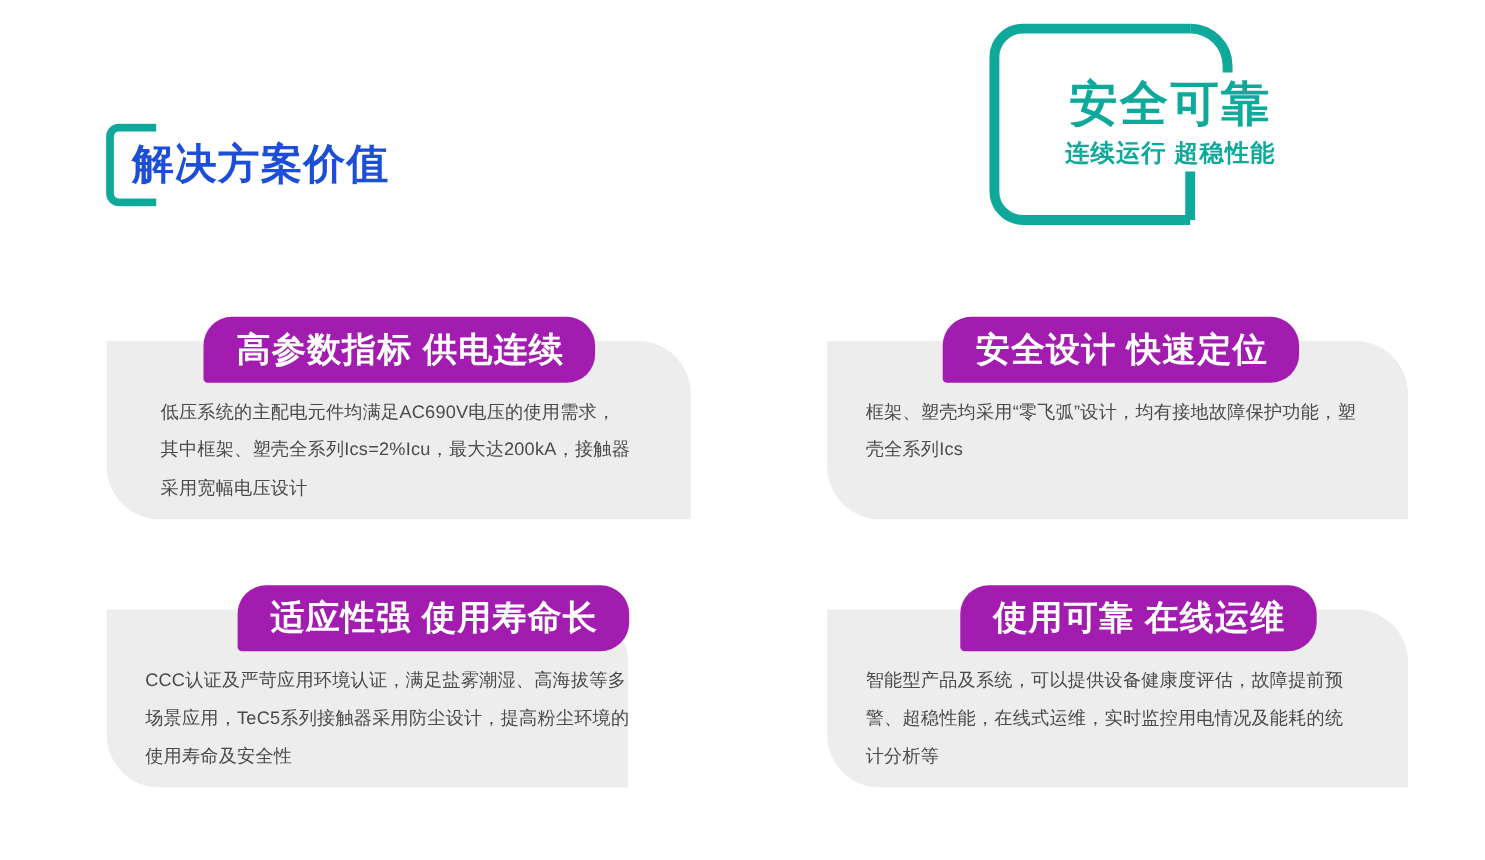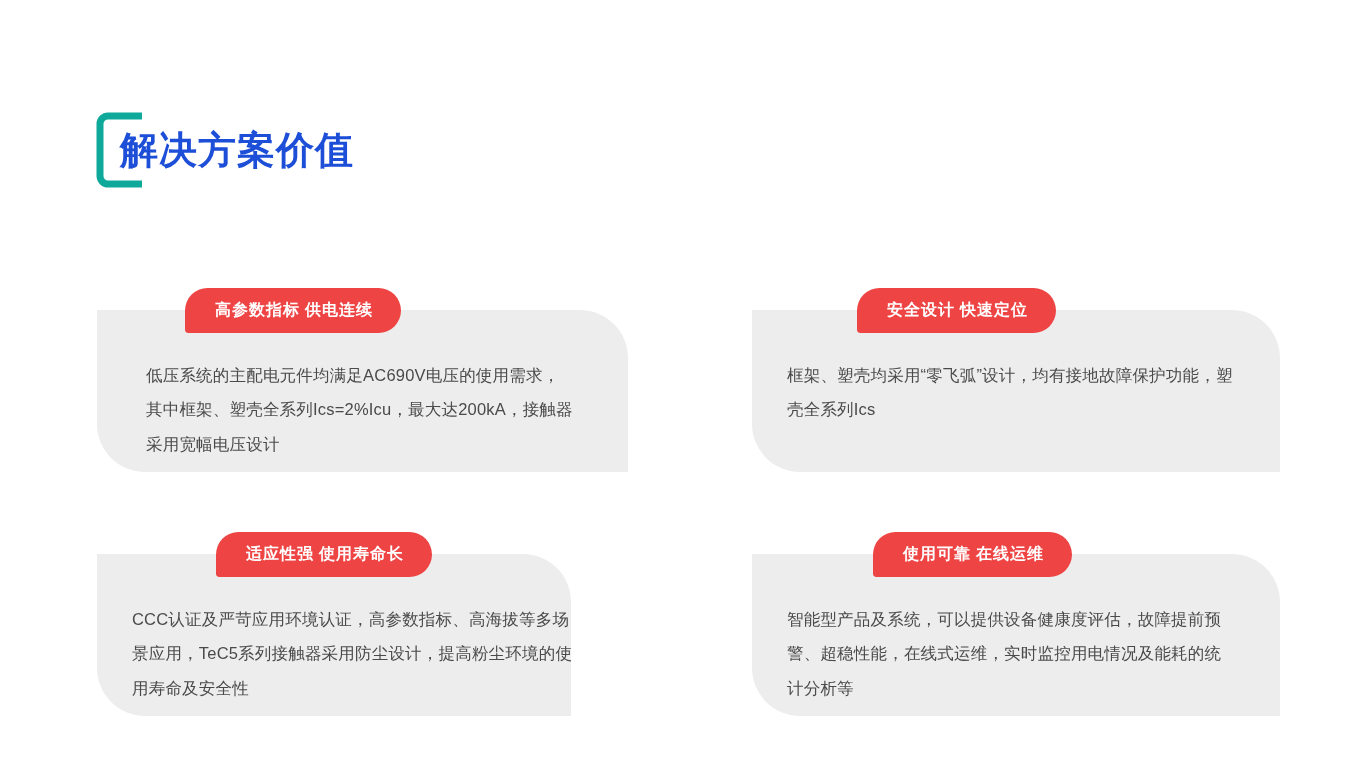--- a/index.html
+++ b/index.html
@@ -111,31 +111,30 @@
     border-radius: 0 48px 0 48px;
   }
   .card.c0 { left: 97px;  top: 310px; width: 531px; height: 162px; }
   .card.c1 { left: 752px; top: 310px; width: 528px; height: 162px; }
   .card.c2 { left: 97px;  top: 554px; width: 474px; height: 162px; }
   .card.c3 { left: 752px; top: 554px; width: 528px; height: 162px; }
 
   .card-pill {
     position: absolute;
     top: -22px;
-    background: #ef4444;
+    background: #a21caf;
     color: #ffffff;
-    font-size: 16px;
+    font-size: 31px;
     font-weight: bold;
     letter-spacing: 1px;
     line-height: 1;
     padding: 14px 28px 15px 30px;
     border-radius: 26px 26px 26px 4px;
     white-space: nowrap;
     box-sizing: border-box;
-    font-family: Liberation Serif, serif;
   }
   .card.c0 .card-pill { left: 88px; }
   .card.c1 .card-pill { left: 105px; }
   .card.c2 .card-pill { left: 119px; }
   .card.c3 .card-pill { left: 121px; }
 
   .card-body {
     position: absolute;
     top: 48px;
     font-size: 16.5px;
@@ -157,41 +156,52 @@
 
 <div class="page">
 
   <div class="section-heading">
     <svg class="heading-bracket" viewBox="0 0 46 76" fill="none">
       <path d="M44 4 H12 A8 8 0 0 0 4 12 V64 A8 8 0 0 0 12 72 H44" stroke="#0FA99B" stroke-width="7" stroke-linecap="square" fill="none"></path>
     </svg>
     <span class="heading-text">解决方案价值</span>
   </div>
 
+  <div class="badge">
+    <svg class="badge-bracket" viewBox="0 0 300 190" fill="none">
+      <path d="M186 8 H34 A26 26 0 0 0 8 34 V156 A26 26 0 0 0 34 182 H186" stroke="#0FA99B" stroke-width="9" fill="none" stroke-linecap="butt"></path>
+      <path d="M186 8 A34 34 0 0 1 220 42 V48" stroke="#0FA99B" stroke-width="9" fill="none" stroke-linecap="butt"></path>
+      <path d="M186 182 V138" stroke="#0FA99B" stroke-width="9" fill="none" stroke-linecap="butt"></path>
+    </svg>
+    <div class="badge-inner">
+      <div class="badge-title">安全可靠</div>
+      <div class="badge-sub">连续运行 超稳性能</div>
+    </div>
+  </div>
 
   <div class="cards">
 
     <div class="card c0">
       <div class="card-pill">高参数指标 供电连续</div>
       <div class="card-body">
         <p>低压系统的主配电元件均满足AC690V电压的使用需求，其中框架、塑壳全系列Ics=2%Icu，最大达200kA，接触器采用宽幅电压设计</p>
       </div>
     </div>
 
     <div class="card c1">
       <div class="card-pill">安全设计 快速定位</div>
       <div class="card-body">
         <p>框架、塑壳均采用“零飞弧”设计，均有接地故障保护功能，塑壳全系列Ics</p>
       </div>
     </div>
 
     <div class="card c2">
       <div class="card-pill">适应性强 使用寿命长</div>
       <div class="card-body">
-        <p>CCC认证及严苛应用环境认证，高参数指标、高海拔等多场景应用，TeC5系列接触器采用防尘设计，提高粉尘环境的使用寿命及安全性</p>
+        <p>CCC认证及严苛应用环境认证，满足盐雾潮湿、高海拔等多场景应用，TeC5系列接触器采用防尘设计，提高粉尘环境的使用寿命及安全性</p>
       </div>
     </div>
 
     <div class="card c3">
       <div class="card-pill">使用可靠 在线运维</div>
       <div class="card-body">
         <p>智能型产品及系统，可以提供设备健康度评估，故障提前预警、超稳性能，在线式运维，实时监控用电情况及能耗的统计分析等</p>
       </div>
     </div>
 

